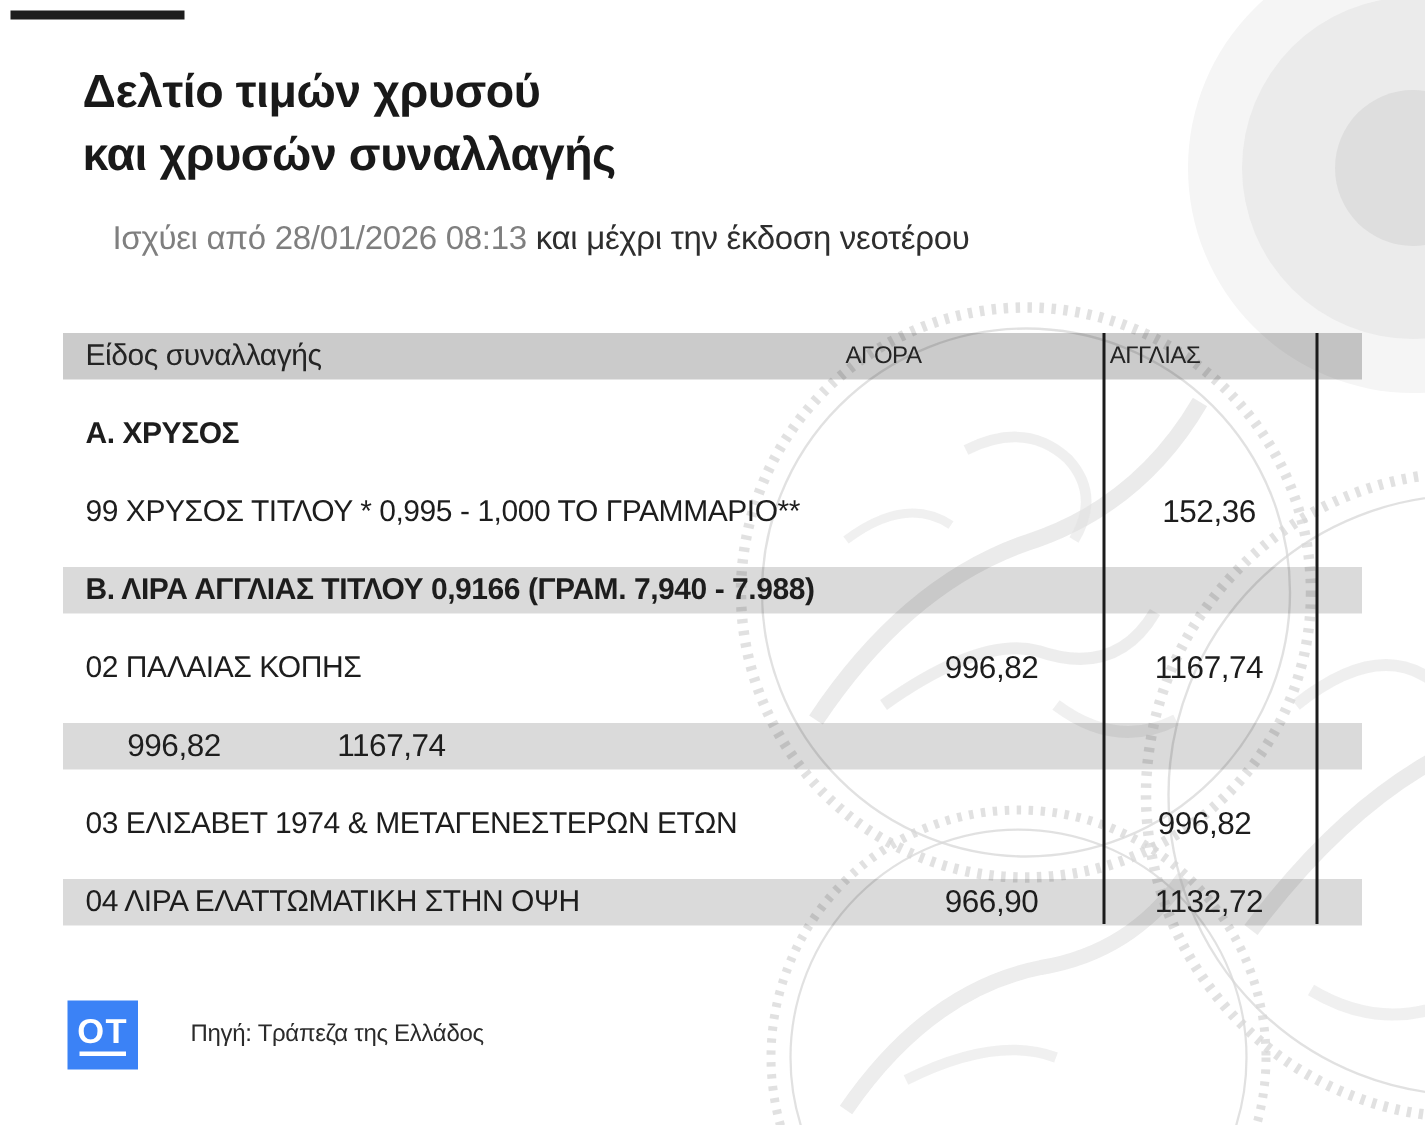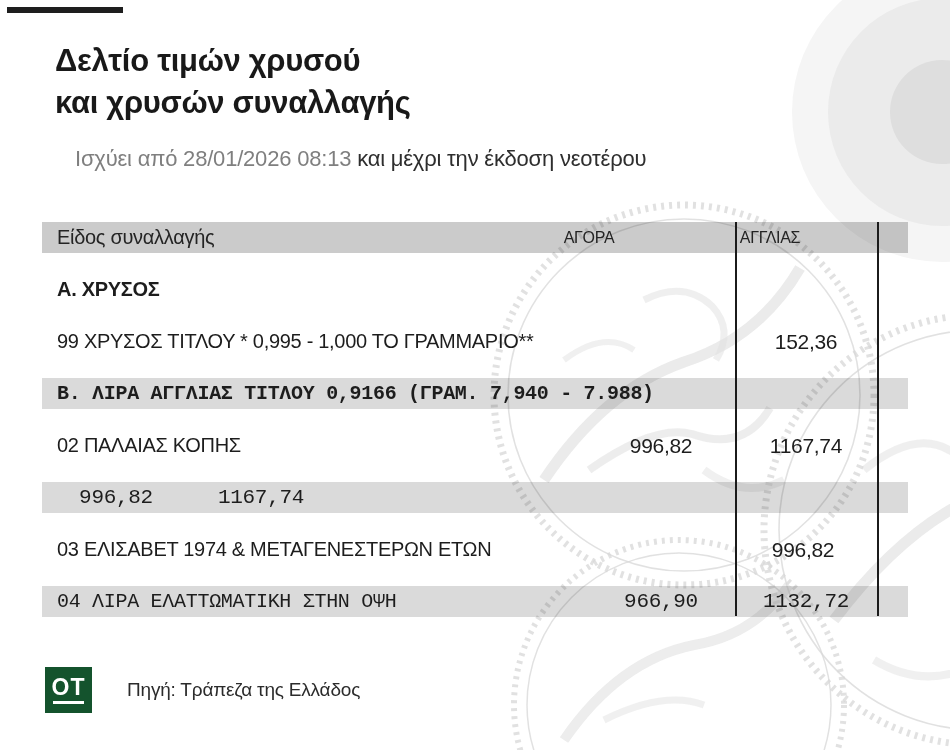--- a/index.html
+++ b/index.html
@@ -28,40 +28,40 @@
   .pricetable { position:absolute; left:42px; top:222px; width:866px; }
   .vline { position:absolute; top:0; width:2px; height:394px; background:#1b1b1b; }
   .v1 { left:693px; }
   .v2 { left:835px; }
 
   .t-row {
     height:31px; margin-bottom:21px; display:flex; align-items:center;
     font-size:20px; color:#1d1d1d; letter-spacing:-0.3px;
   }
   .t-row:last-child { margin-bottom:0; }
-  .band { background:rgba(22,22,22,0.16);font-family:Liberation Mono, monospace; }
+  .band { background:rgba(22,22,22,0.16); }
   .t-header { background:rgba(22,22,22,0.225);gap:36px; }
   .t-header .cell { color:#242424; }
   .c-label { flex:1 1 auto; padding-left:15px; white-space:nowrap; overflow:visible; }
   .c-buy  { width:148px; text-align:center; font-size:21px; }
   .c-sell { width:142px; text-align:center; font-size:21px; }
   .c-tail { width:31px; }
   .t-header .c-buy, .t-header .c-sell { font-size:16px; }
   .section .c-label { font-weight:700; }
 
   .footer-logo {
     position:absolute; left:45px; top:667px; width:47px; height:46px;
-    background:#14532d; display:flex; flex-direction:column;
+    background:#3b82f6; display:flex; flex-direction:column;
     align-items:center; justify-content:center;
   }
   .logo-text { color:#ffffff; font-weight:700; font-size:23px; line-height:23px; letter-spacing:1px; }
   .logo-underline { width:31px; height:3px; background:#ffffff; margin-top:2px; }
   .source {
     position:absolute; left:127px; top:667px; height:46px;
-    display:flex; align-items:center; font-size:19px; color:#2b2b2b; letter-spacing:-0.2px;
+    display:flex; align-items:center; font-size:16px; color:#2b2b2b; letter-spacing:-0.2px;
   }
 </style>
 </head>
 <body>
 
 <div class="layer watermark">
   <svg width="950" height="750" viewBox="0 0 950 750" xmlns="http://www.w3.org/2000/svg">
 
     <g>
       <circle cx="898" cy="112" r="150" fill="#f5f5f5"></circle>

